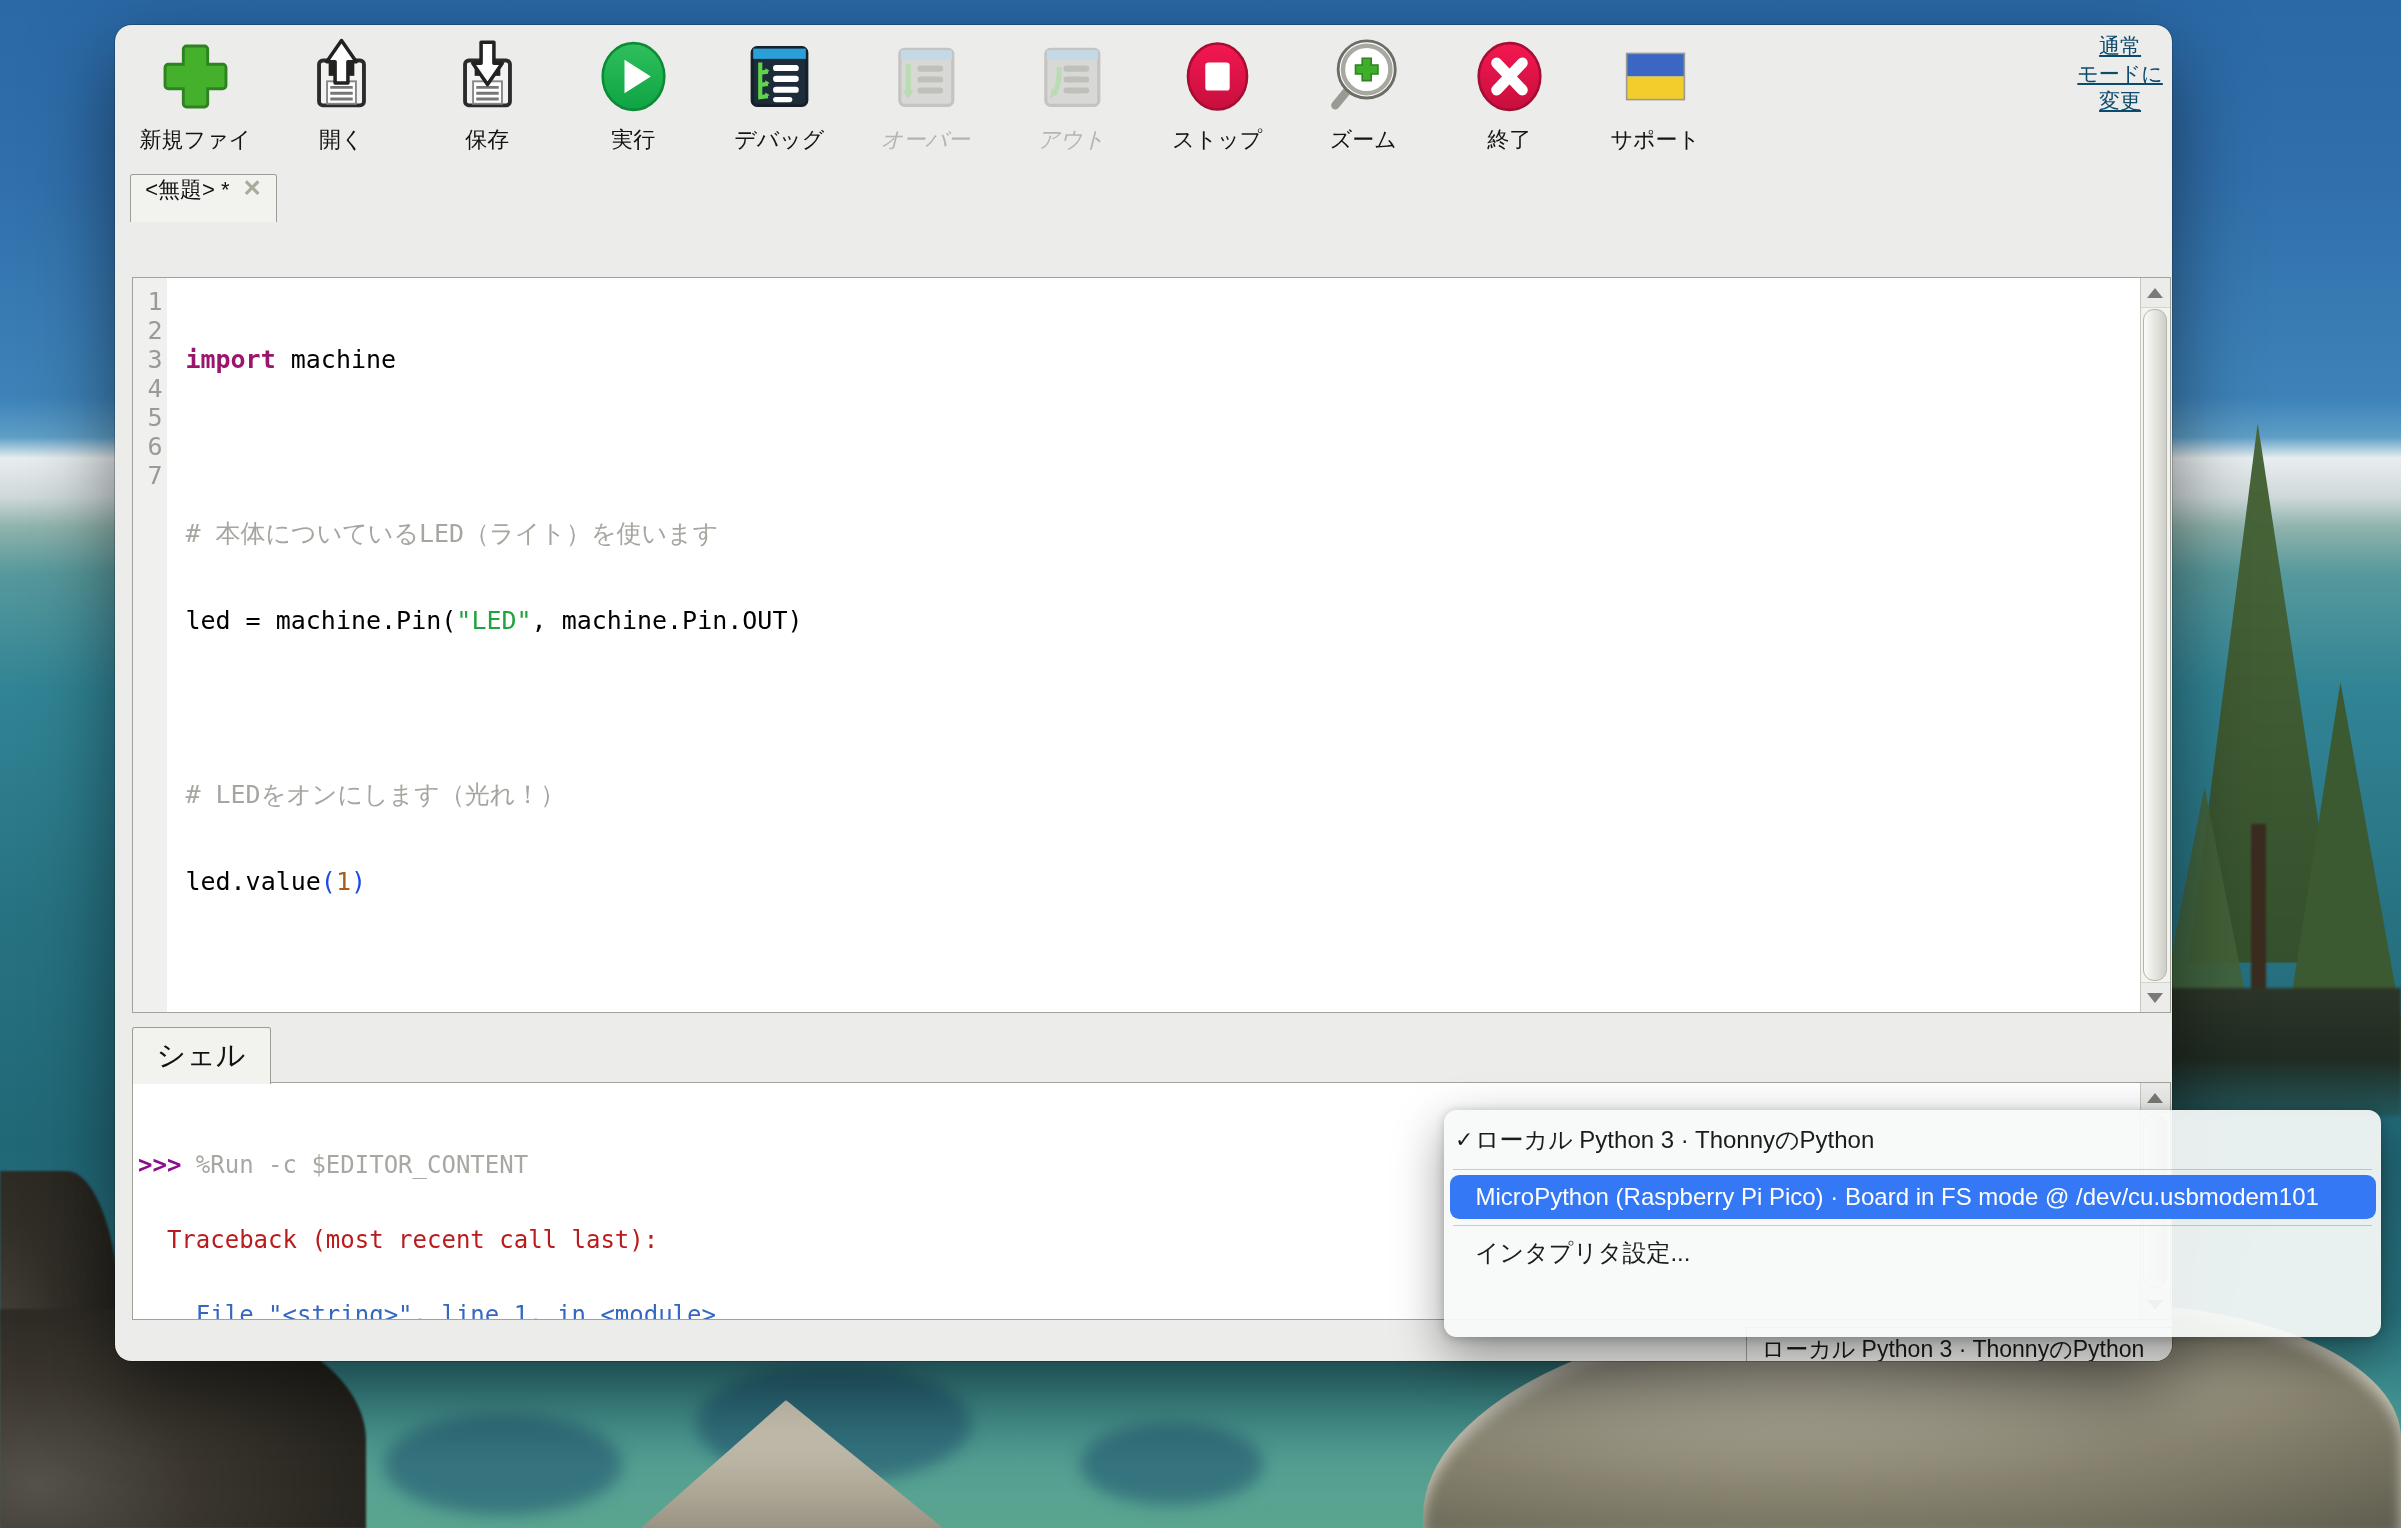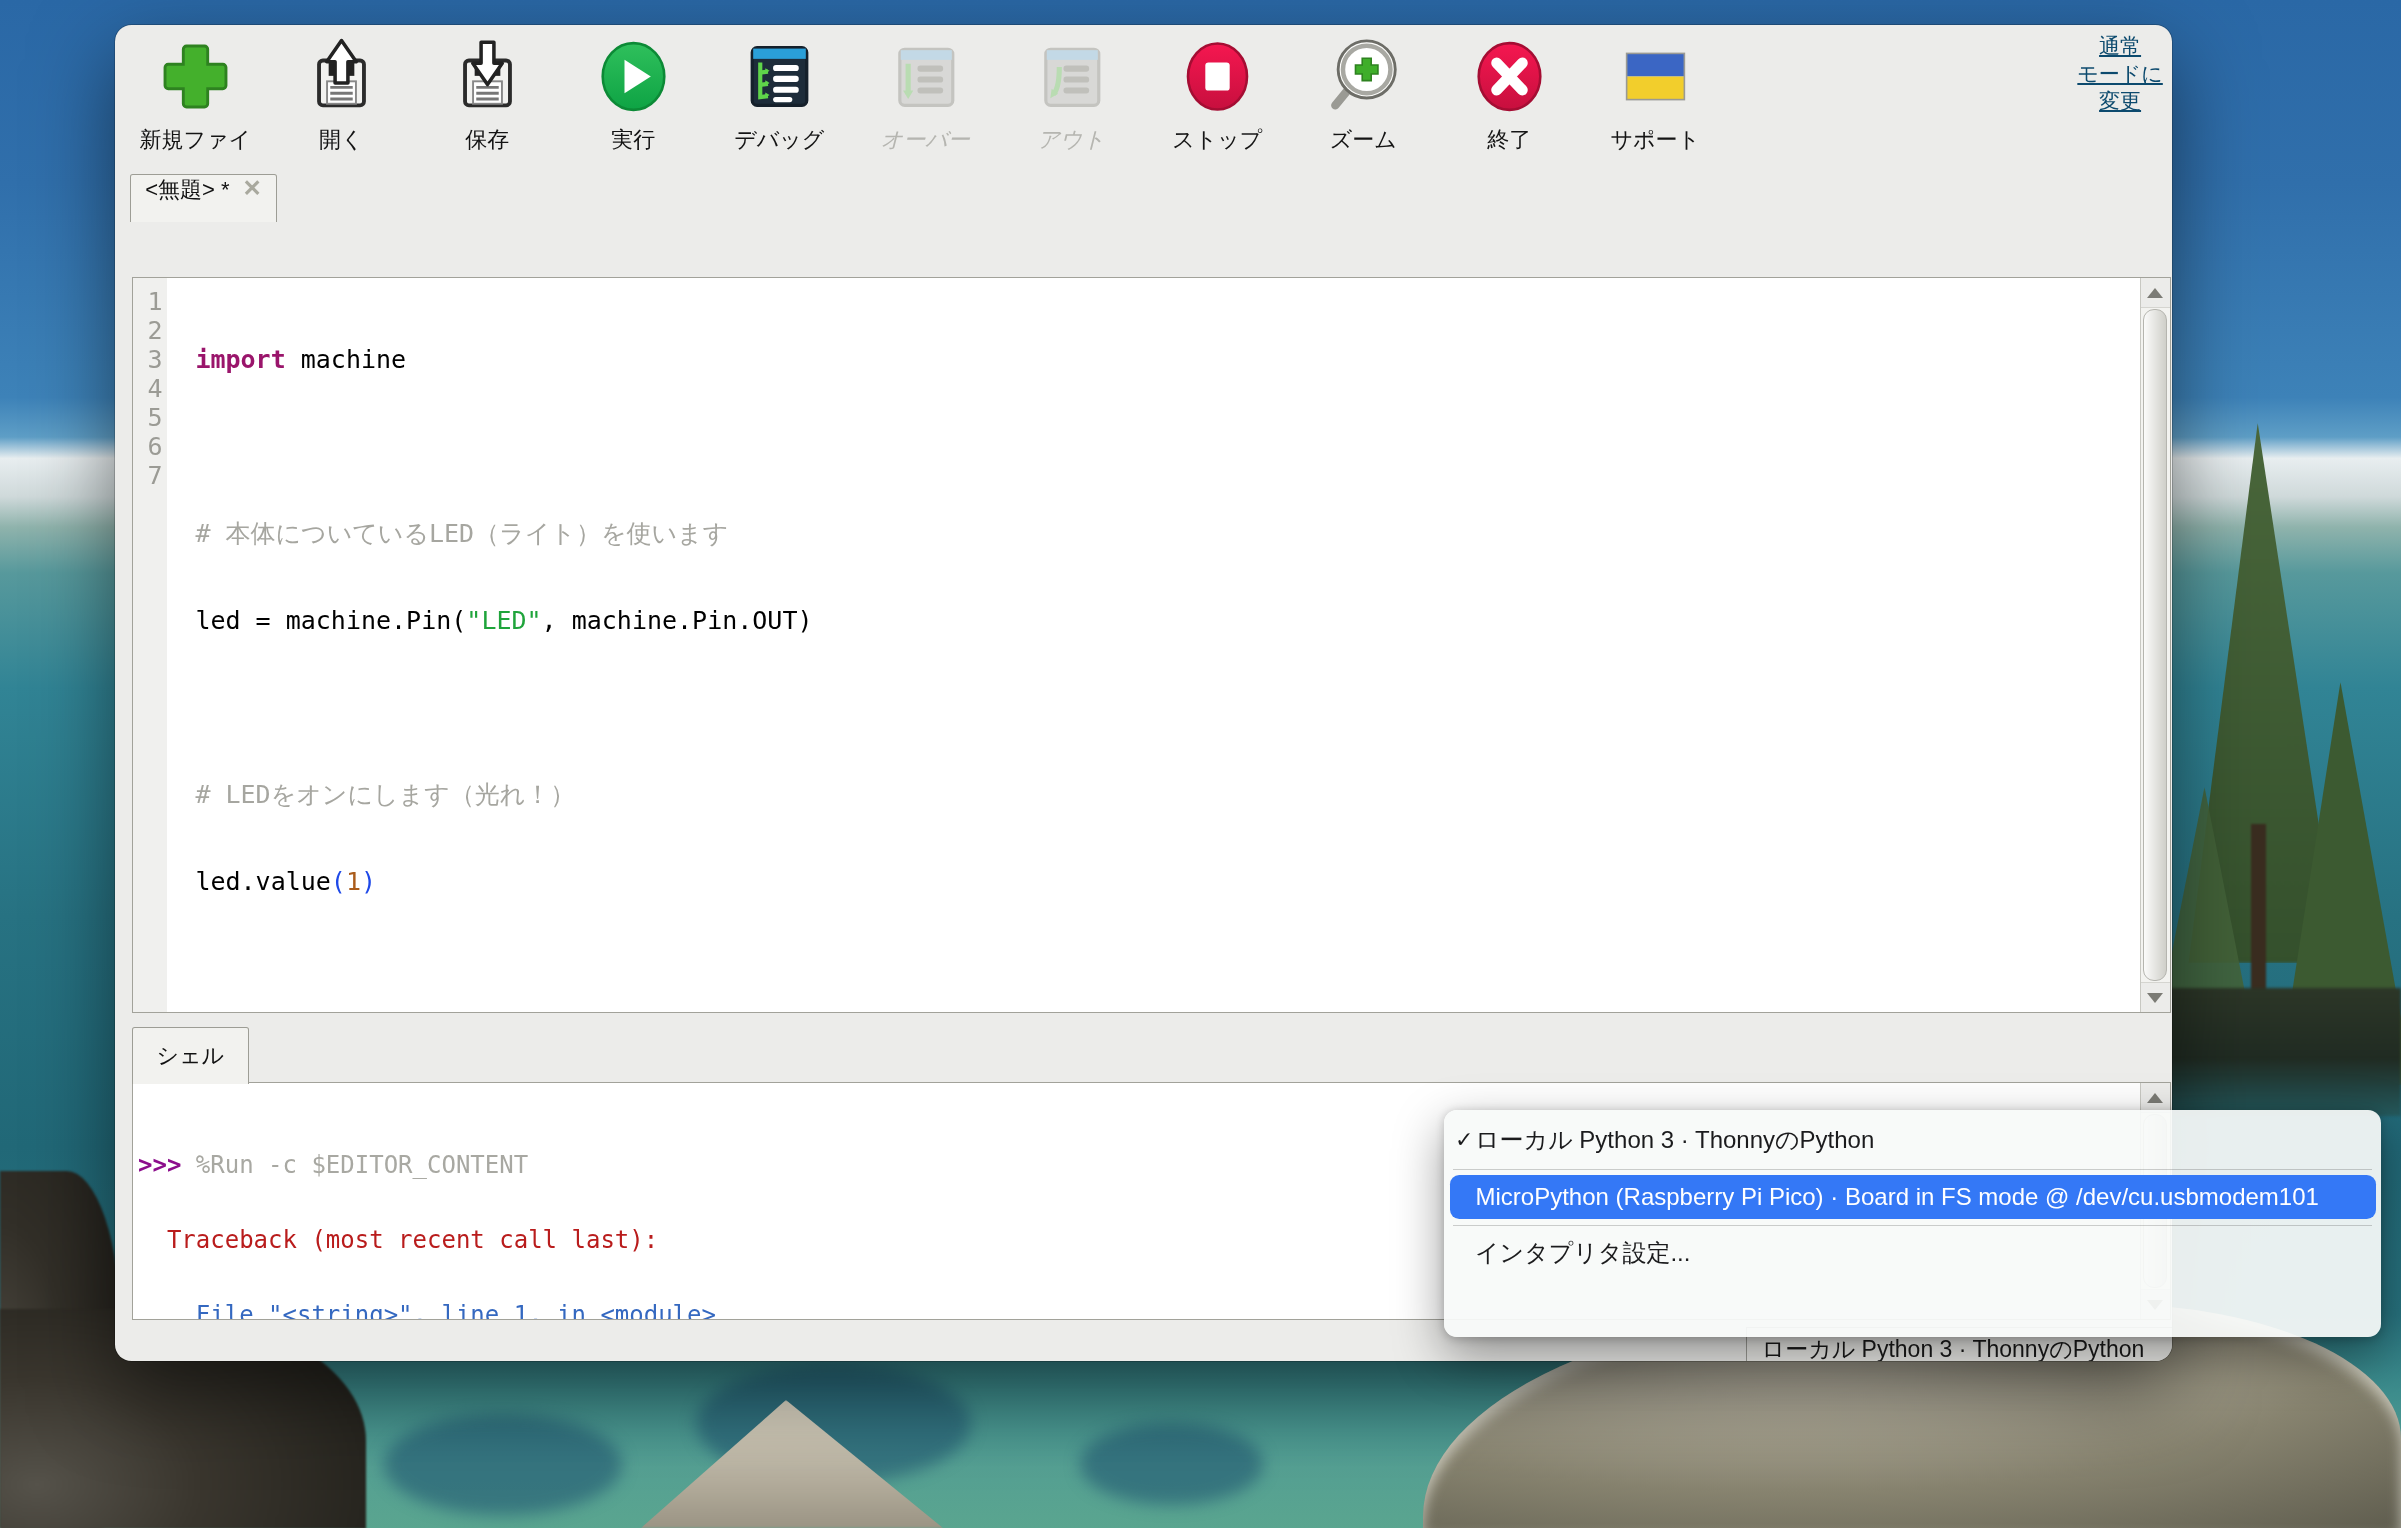--- a/index.html
+++ b/index.html
@@ -62,42 +62,42 @@
   .tab{position:absolute;left:14.6px;top:2.7px;height:47px;padding:0 14.6px;display:flex;gap:13px;
     background:#f2f2ef;border:0.9px solid #9d9d95;border-bottom:none;border-radius:2.7px 2.7px 0 0;
     font-size:22px;color:#111;z-index:3;}
   .tab-close{color:#a9a99e;font-size:23px;font-weight:bold;}
 
   .mono{font-family:"DejaVu Sans Mono","Liberation Mono",monospace;}
   .editor-frame{position:absolute;left:16.5px;top:252px;width:2037px;height:734px;background:#fff;
     border:0.9px solid #a2a29a;display:flex;}
   .gutter{width:30px;background:#f0f0ee;color:#9b9b95;font-size:25px;line-height:29px;
     text-align:right;padding:9.2px 4.6px 0 0;}
-  .code{flex:1;font-size:25px;line-height:29px;padding:9.2px 0 0 18.3px;white-space:pre;color:#000;overflow:hidden;margin-left:10px;}
+  .code{flex:1;font-size:25px;line-height:29px;padding:9.2px 0 0 18.3px;white-space:pre;color:#000;overflow:hidden;}
   .cl{height:29px;}
   .kw{color:#9a156b;font-weight:bold;}
   .cmt{color:#a6a6a0;}
   .str{color:#1fa43b;}
   .num{color:#aa5c1b;}
   .par{color:#1e49e8;}
 
   .vscroll{width:29px;border-left:0.9px solid #c8c8c2;background:#f3f3f0;position:relative;}
   .varrow{position:absolute;left:0;width:100%;height:29px;background:#ececea;display:flex;
     align-items:center;justify-content:center;}
   .varrow.top{top:0;border-bottom:0.9px solid #d5d5d0;}
   .varrow.bot{bottom:0;border-top:0.9px solid #d5d5d0;}
   .tri-up{width:0;height:0;border-left:8.2px solid transparent;border-right:8.2px solid transparent;
     border-bottom:10px solid #7b7b75;}
   .tri-down{width:0;height:0;border-left:8.2px solid transparent;border-right:8.2px solid transparent;
     border-top:10px solid #7b7b75;}
   .vthumb{position:absolute;left:2.7px;right:2.7px;top:31px;bottom:31px;border-radius:11px;
     background:linear-gradient(90deg,#fbfbfa,#cfcfc9);border:0.9px solid #b5b5af;}
 
   .shell-tab{position:absolute;left:16.5px;top:1002px;height:56px;padding:0 24px;display:flex;align-items:center;
-    background:#f2f2ef;border:0.9px solid #9d9d95;border-bottom:none;font-size:22px;color:#111;
+    background:#f2f2ef;border:0.9px solid #9d9d95;border-bottom:none;font-size:29px;color:#111;
     border-radius:2.7px 2.7px 0 0;z-index:3;}
   .shell-frame{position:absolute;left:16.5px;top:1057px;width:2037px;height:236px;background:#fff;
     border:0.9px solid #a2a29a;display:flex;}
   .shell-out{flex:1;font-size:24px;line-height:25px;padding:20px 0 0 5.5px;white-space:pre;overflow:hidden;}
   .prompt{color:#8c0d8c;font-weight:bold;}
   .magic{color:#a8a8a2;}
   .stderr{color:#b91c1c;}
   .stlink{color:#3468c0;text-decoration:underline;}
 
   .combobox{position:absolute;left:1631px;top:1302px;width:426px;height:42px;background:#ededea;

